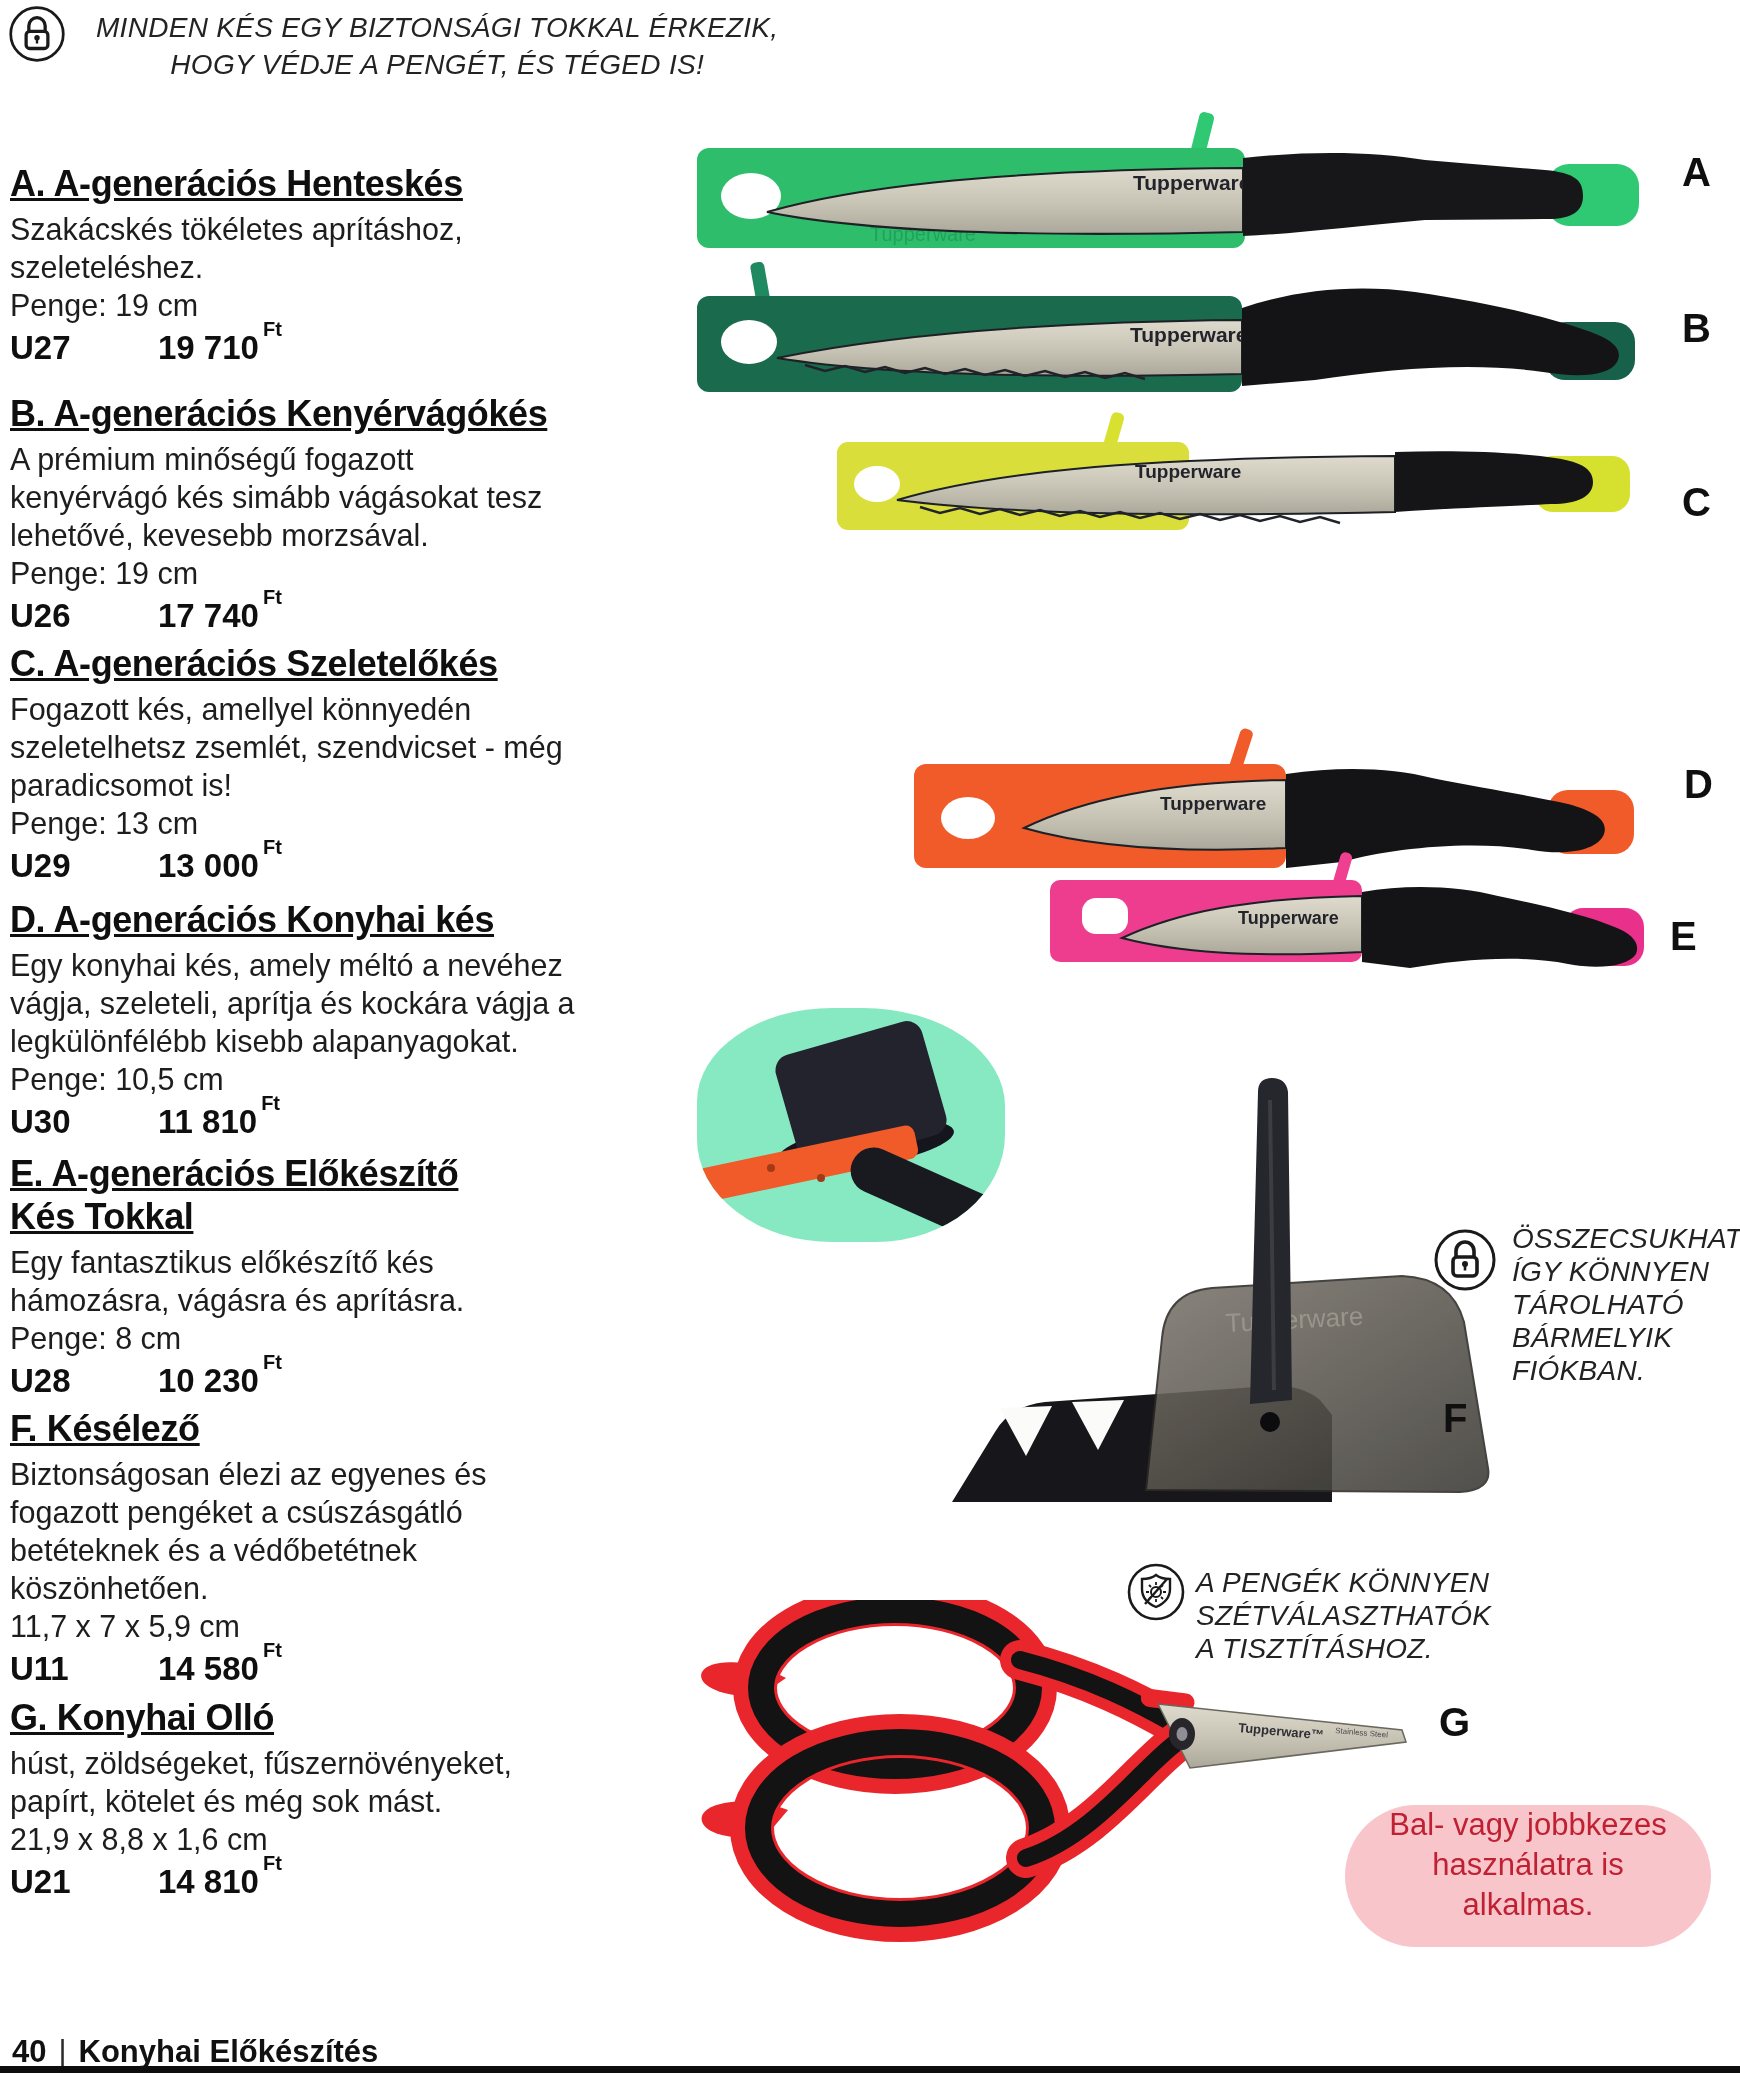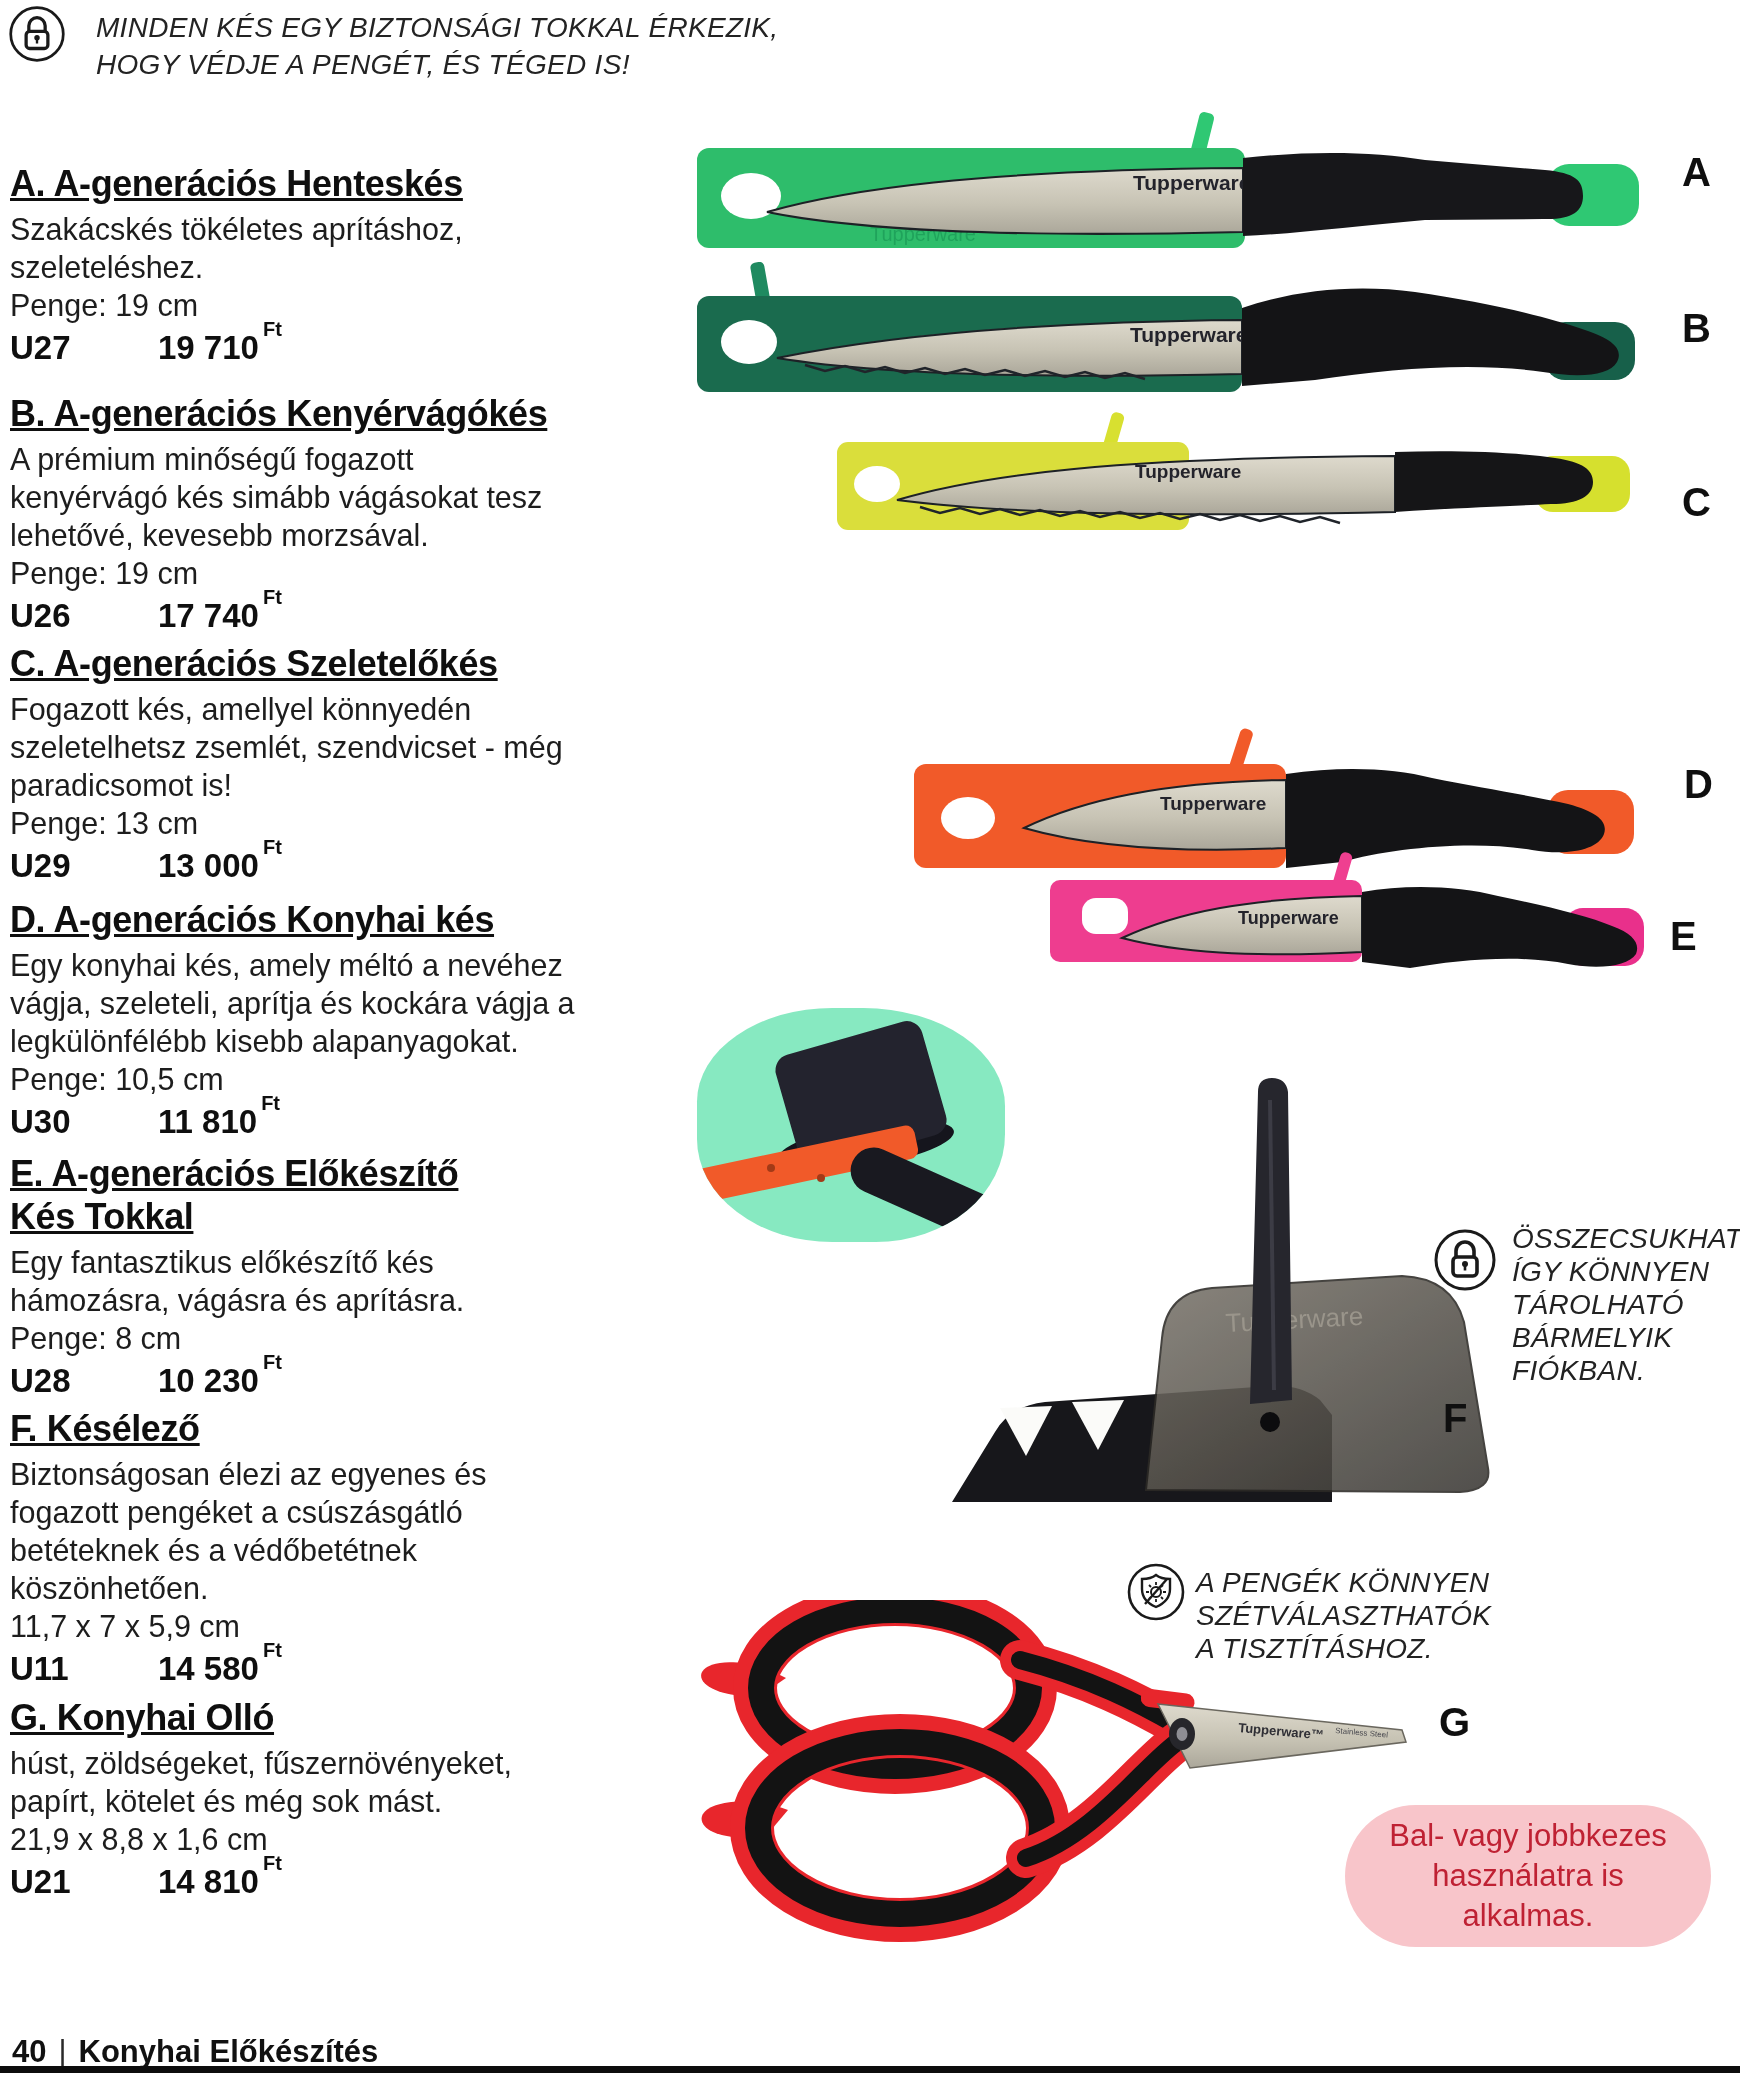--- a/index.html
+++ b/index.html
@@ -1,20 +1,20 @@
 <!DOCTYPE html>
 <html><head>
 <meta charset="utf-8">
 <style>
   html,body{margin:0;padding:0;background:#e8e8e8;}
   .page{position:relative;width:1740px;height:2073px;background:#ffffff;
         font-family:"Liberation Sans", sans-serif;color:#1b1b1b;overflow:hidden;}
 
   
-  .header-note{position:absolute;left:8px;top:5px;display:flex;}
+  .header-note{position:absolute;left:8px;top:5px;display:flex;text-align:center;}
   .icon-circle{flex:0 0 auto;}
   .header-note .note-text{margin-left:30px;margin-top:4px;font-style:italic;
         font-size:28px;line-height:37px;letter-spacing:.3px;color:#232323;}
 
   
   .product{position:absolute;left:10px;width:660px;}
   .product .title{font-size:36px;font-weight:800;line-height:43px;color:#0f0f0f;
         letter-spacing:-0.4px;margin:0 0 5px 0;white-space:nowrap;text-decoration:underline;}
   .desc-line,.size-line{font-size:30.5px;line-height:38px;color:#1d1d1d;white-space:nowrap;}
   .price-row{display:flex;align-items:flex-start;margin-top:5px;font-size:33px;font-weight:800;color:#0f0f0f;}
@@ -50,21 +50,21 @@
   .mint-blob .cover-rim{position:absolute;left:80px;top:116px;width:178px;height:42px;
         background:#15151d;border-radius:50%;transform:rotate(-9deg);}
   .mint-blob .sheath-strip{position:absolute;left:-34px;top:142px;width:256px;height:34px;
         background:#f15a29;border-radius:9px;transform:rotate(-12deg);}
   .mint-blob .strip-dot{position:absolute;width:8px;height:8px;border-radius:50%;background:#a33a17;}
   .mint-blob .knife-handle{position:absolute;left:148px;top:166px;width:176px;height:46px;
         background:#191920;border-radius:23px;transform:rotate(24deg);}
 
   
   .bubble{position:absolute;left:1345px;top:1805px;width:366px;height:142px;
-        border-radius:72px;display:flex;flex-direction:column;justify-content:center;
+        border-radius:72px;display:flex;flex-direction:column;
         text-align:center;font-size:31px;line-height:40px;}
 
   
   .footer{position:absolute;left:12px;top:2034px;display:flex;align-items:baseline;font-size:31px;color:#111;}
   .footer .pagenum{font-weight:800;}
   .footer .sep{font-weight:300;margin:0 12px;color:#2a2a2a;}
   .footer .section{font-weight:700;}
   .bottom-bar{position:absolute;left:0;top:2066px;width:1740px;height:7px;background:#0d0d0d;}
 </style>
 </head>

